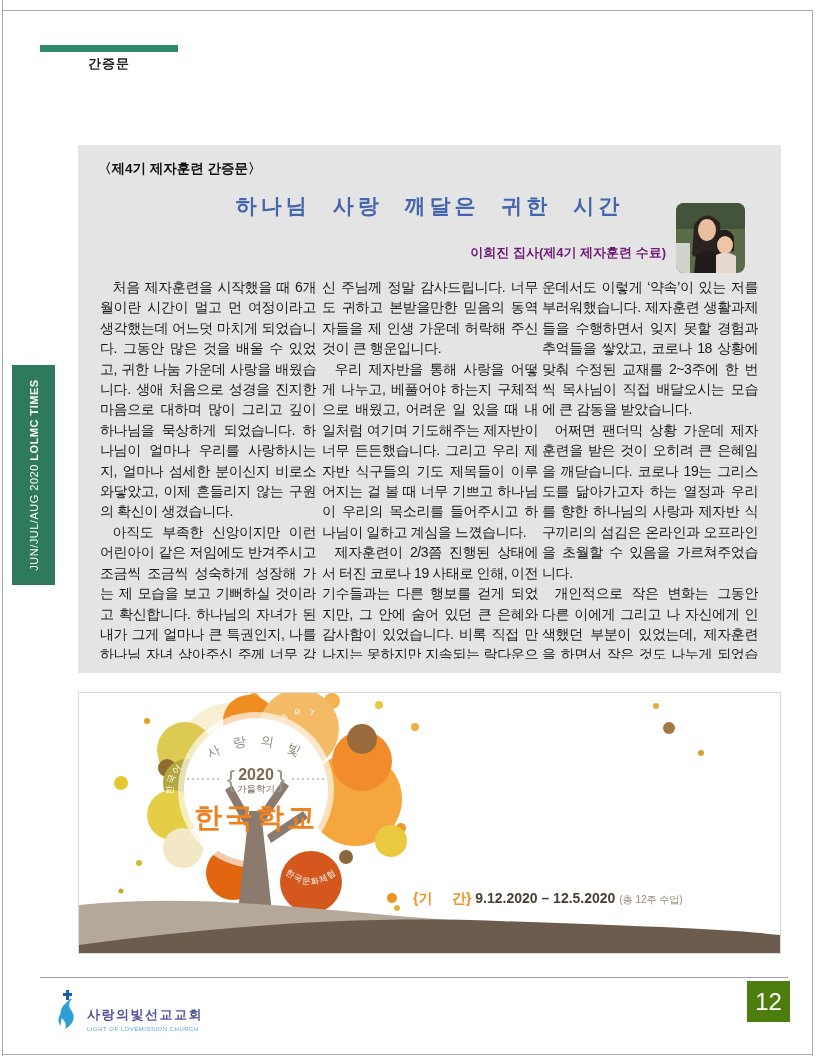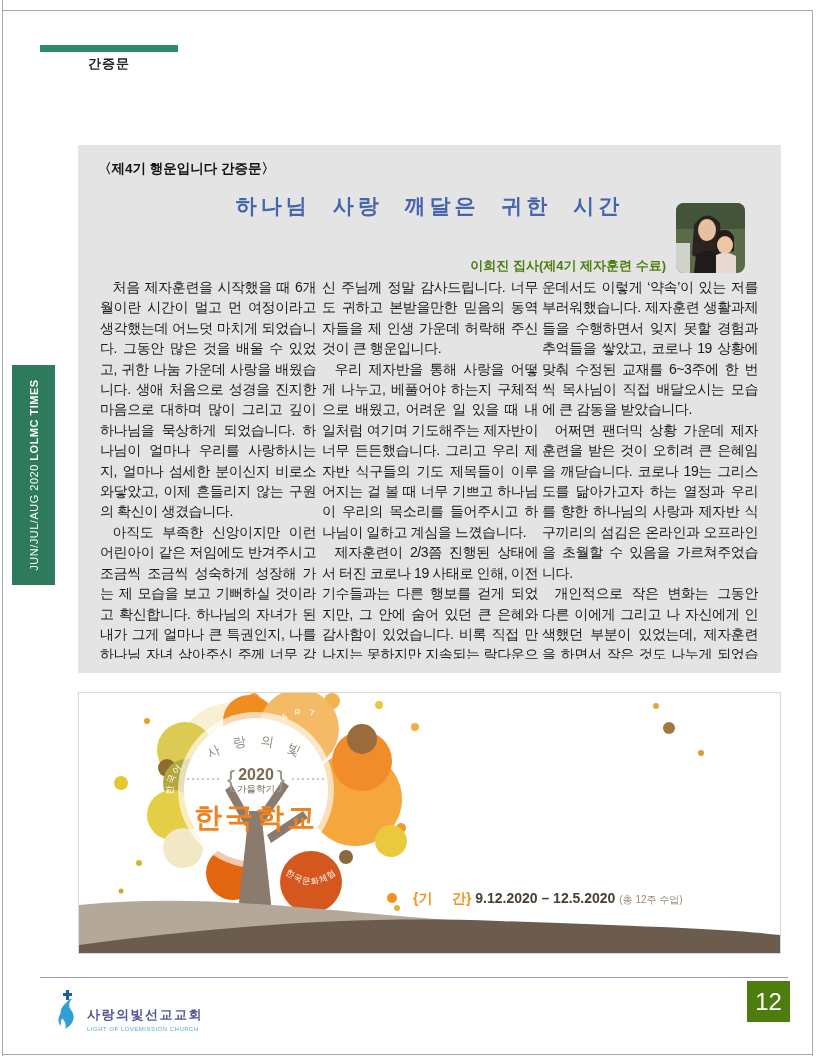--- a/index.html
+++ b/index.html
@@ -9,21 +9,21 @@
   
   .topbar{position:absolute;left:40px;top:45px;width:138px;height:7px;background:#2e8a68;}
   .tab-label{position:absolute;left:88px;top:55px;font-size:13px;font-weight:bold;color:#222;letter-spacing:1px;}
   .section-header{position:absolute;left:78px;top:96px;width:704px;height:29px;background:#85c6e8;
         color:#fff;font-size:16px;font-weight:bold;letter-spacing:3px;line-height:29px;padding-left:22px;box-sizing:border-box;}
   
   .article-box{position:absolute;left:78px;top:145px;width:703px;height:528px;background:#e4e4e4;}
   .kicker{position:absolute;left:98px;top:160px;font-size:13.5px;font-weight:bold;color:#111;}
   .title{position:absolute;left:78px;top:192px;width:703px;text-align:center;
          font-size:21px;font-weight:bold;color:#4565ad;letter-spacing:4px;word-spacing:12px;}
-  .byline{position:absolute;right:150px;top:257px;font-size:13px;font-weight:bold;color:#4d7c0f;}
+  .byline{position:absolute;right:150px;top:244px;font-size:13px;font-weight:bold;color:#701a75;}
   .photo{position:absolute;left:676px;top:203px;width:69px;height:70px;border-radius:8px;overflow:hidden;}
   .col{position:absolute;top:277px;width:216px;height:382px;overflow:hidden;
        font-size:14px;line-height:20.4px;text-align:justify;letter-spacing:-0.4px;color:#1a1a1a;}
   .col p{margin:0;}
   .col p.ind{text-indent:0.9em;}
   .c1{left:100px;} .c2{left:322px;} .c3{left:542px;}
   
   .side-bar{position:absolute;left:12px;top:365px;width:43px;height:220px;background:#2d7a5c;}
   .side-bar .vtext{position:absolute;left:50%;top:50%;transform:translate(-50%,-50%) rotate(-90deg);
         white-space:nowrap;color:#fff;font-size:11px;letter-spacing:0.5px;}
@@ -53,21 +53,21 @@
 
   <div class="frame-line" style="left:2px;top:0;width:1px;height:1056px;"></div>
   <div class="frame-line" style="left:2px;top:10px;width:811px;height:1px;"></div>
   <div class="frame-line" style="left:812px;top:10px;width:1px;height:1046px;"></div>
   <div class="frame-line" style="left:2px;top:1054px;width:811px;height:1px;"></div>
 
   <div class="topbar"></div>
   <div class="tab-label">간증문</div>
 
   <div class="article-box"></div>
-  <div class="kicker">〈제4기 행운입니다 간증문〉</div>
+  <div class="kicker">〈제4기 제자훈련 간증문〉</div>
   <div class="title">하나님 사랑 깨달은 귀한 시간</div>
   <div class="byline">이희진 집사(제4기 제자훈련 수료)</div>
 
   <div class="photo">
     <svg width="69" height="70" viewBox="0 0 69 70">
       <rect width="69" height="70" fill="#5a6b4a"></rect>
       <rect y="0" width="69" height="26" fill="#44543a"></rect>
       <rect x="0" y="40" width="14" height="30" fill="#cfd3c9"></rect>
       <path d="M18,22 Q30,4 44,20 L46,52 Q30,60 16,52 Z" fill="#2a2320"></path>
       <ellipse cx="31" cy="27" rx="9" ry="11" fill="#e8c0a0"></ellipse>
@@ -82,21 +82,21 @@
     <p class="ind">처음 제자훈련을 시작했을 때 6개월이란 시간이 멀고 먼 여정이라고 생각했는데 어느덧 마치게 되었습니다. 그동안 많은 것을 배울 수 있었고, 귀한 나눔 가운데 사랑을 배웠습니다. 생애 처음으로 성경을 진지한 마음으로 대하며 많이 그리고 깊이 하나님을 묵상하게 되었습니다. 하나님이 얼마나 우리를 사랑하시는지, 얼마나 섬세한 분이신지 비로소 와닿았고, 이제 흔들리지 않는 구원의 확신이 생겼습니다.</p>
     <p class="ind">아직도 부족한 신앙이지만 이런 어린아이 같은 저임에도 반겨주시고 조금씩 조금씩 성숙하게 성장해 가는 제 모습을 보고 기뻐하실 것이라고 확신합니다. 하나님의 자녀가 된 내가 그게 얼마나 큰 특권인지, 나를 하나님 자녀 삼아주신 주께 너무 감사하고 주를 찬양하고 싶습니다.</p>
 
   </div>
   <div class="col c2">
     <p>신 주님께 정말 감사드립니다. 너무도 귀하고 본받을만한 믿음의 동역자들을 제 인생 가운데 허락해 주신 것이 큰 행운입니다.</p>
     <p class="ind">우리 제자반을 통해 사랑을 어떻게 나누고, 베풀어야 하는지 구체적으로 배웠고, 어려운 일 있을 때 내 일처럼 여기며 기도해주는 제자반이 너무 든든했습니다. 그리고 우리 제자반 식구들의 기도 제목들이 이루어지는 걸 볼 때 너무 기쁘고 하나님이 우리의 목소리를 들어주시고 하나님이 일하고 계심을 느꼈습니다.</p>
     <p class="ind">제자훈련이 2/3쯤 진행된 상태에서 터진 코로나 19 사태로 인해, 이전 기수들과는 다른 행보를 걷게 되었지만, 그 안에 숨어 있던 큰 은혜와 감사함이 있었습니다. 비록 직접 만나지는 못하지만 지속되는 락다운으로 자칫 무료하고 우울한 생활을 할 수도 있는 상황에서 줌(Zoom)으로 수업을 하며 매주 만나게 되었고 주변에서는 팬더믹 가</p>
   </div>
   <div class="col c3">
-    <p>운데서도 이렇게 ‘약속’이 있는 저를 부러워했습니다. 제자훈련 생활과제들을 수행하면서 잊지 못할 경험과 추억들을 쌓았고, 코로나 19 상황에 맞춰 수정된 교재를 6~3주에 한 번씩 목사님이 직접 배달오시는 모습에 큰 감동을 받았습니다.</p>
+    <p>운데서도 이렇게 ‘약속’이 있는 저를 부러워했습니다. 제자훈련 생활과제들을 수행하면서 잊지 못할 경험과 추억들을 쌓았고, 코로나 18 상황에 맞춰 수정된 교재를 2~3주에 한 번씩 목사님이 직접 배달오시는 모습에 큰 감동을 받았습니다.</p>
     <p class="ind">어쩌면 팬더믹 상황 가운데 제자훈련을 받은 것이 오히려 큰 은혜임을 깨닫습니다. 코로나 19는 그리스도를 닮아가고자 하는 열정과 우리를 향한 하나님의 사랑과 제자반 식구끼리의 섬김은 온라인과 오프라인을 초월할 수 있음을 가르쳐주었습니다.</p>
     <p class="ind">개인적으로 작은 변화는 그동안 다른 이에게 그리고 나 자신에게 인색했던 부분이 있었는데, 제자훈련을 하면서 작은 것도 나누게 되었습니다. 무엇보다 하나님을 더욱 사랑하게 되었습니다. 깨달음을 주신 주님께 감사하며 주께 영광 돌립니다.</p>
   </div>
 
   <div class="side-bar">
     <span class="vtext"><span>JUN/JUL/AUG 2020 </span><b>LOLMC TIMES</b></span>
   </div>
 
   <div class="banner">
     <svg width="701" height="260" viewBox="0 0 701 260">

